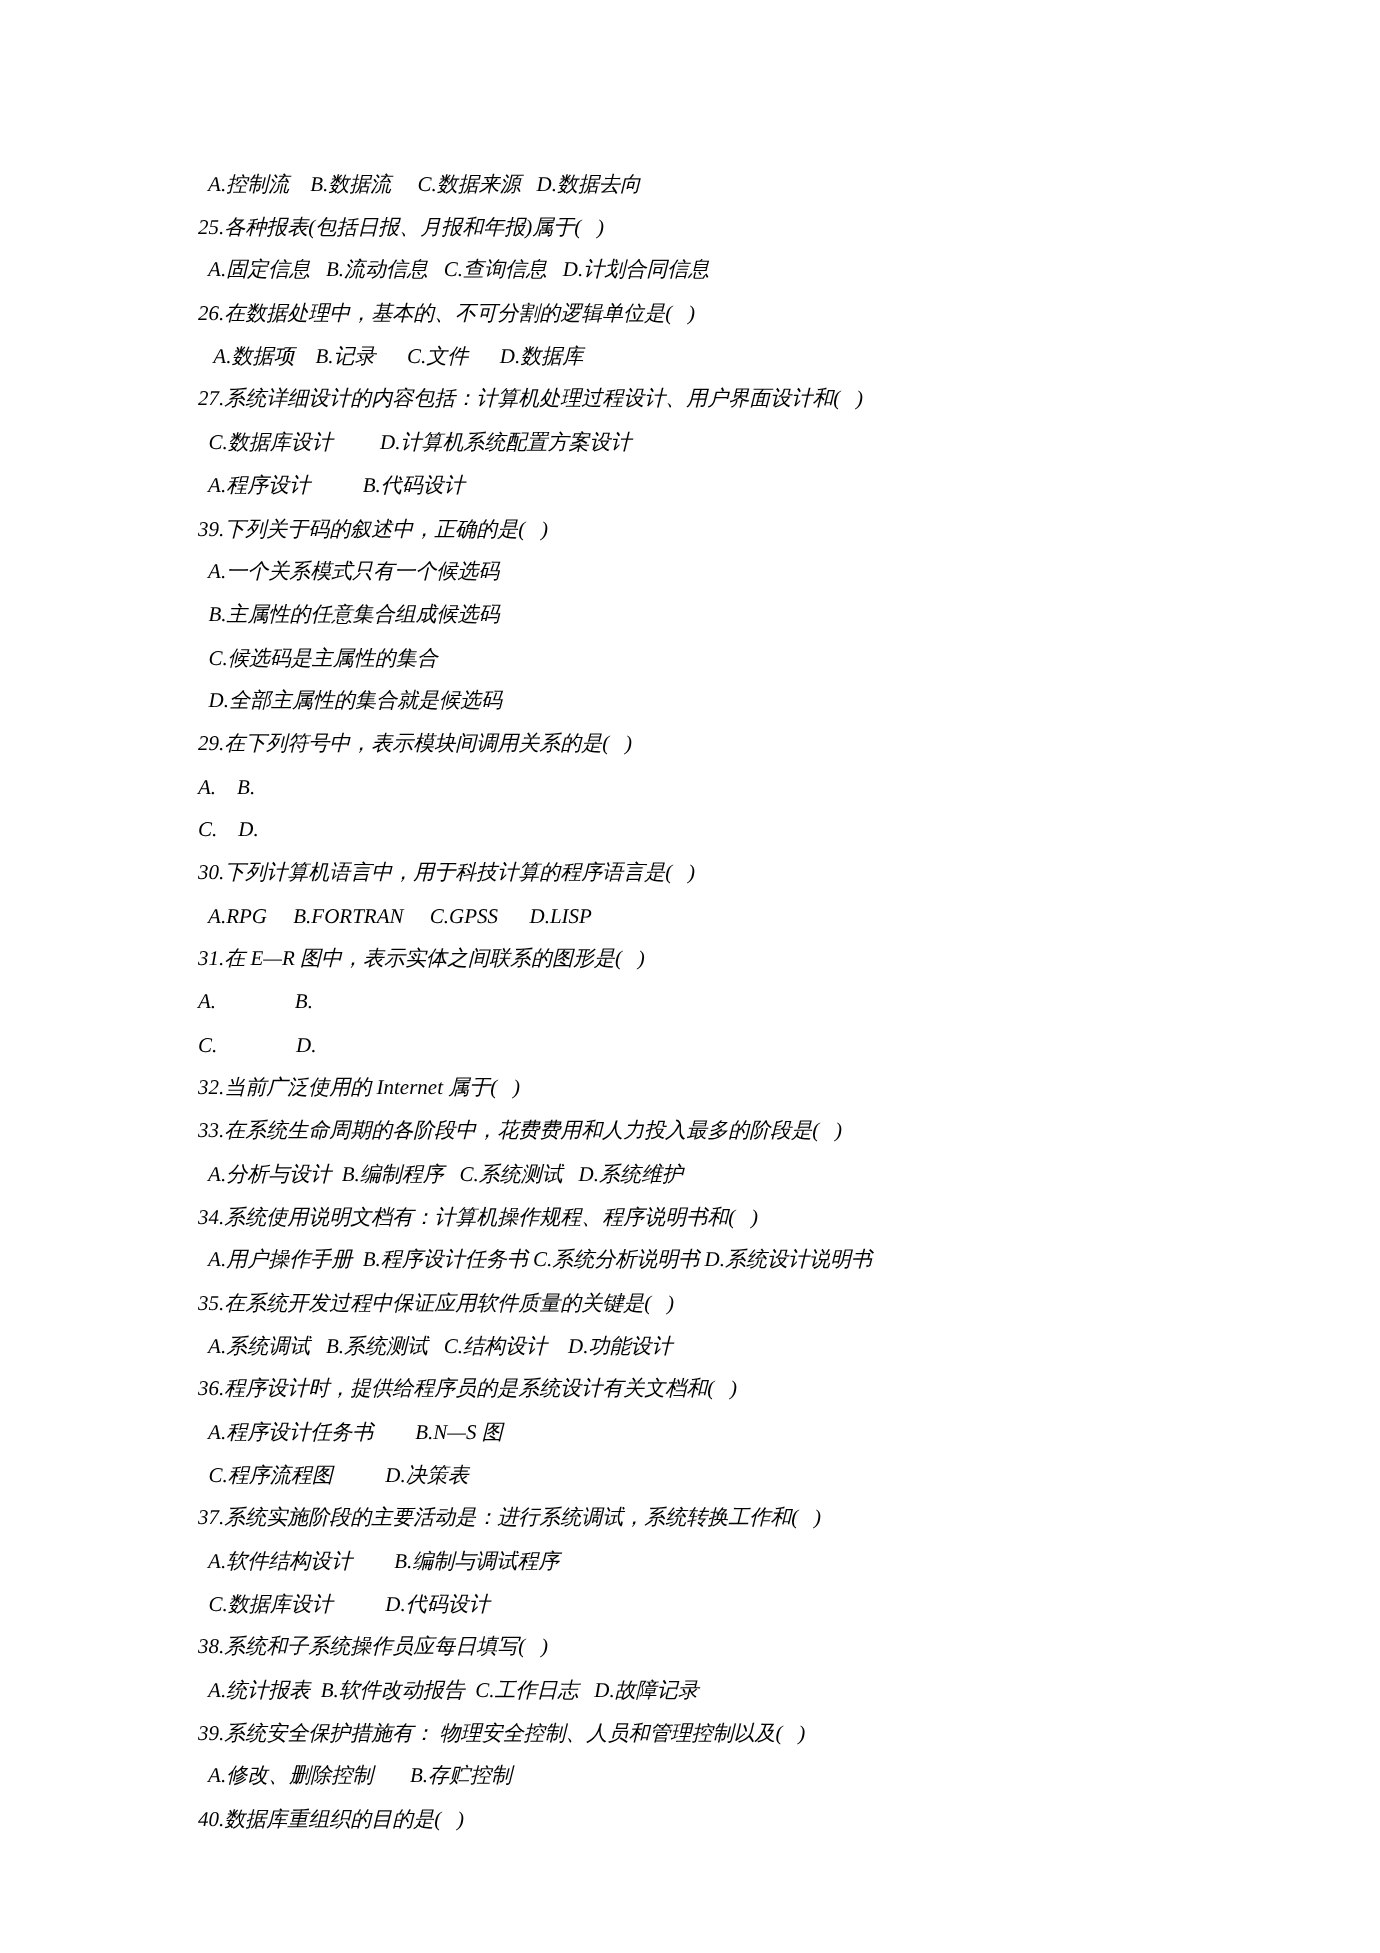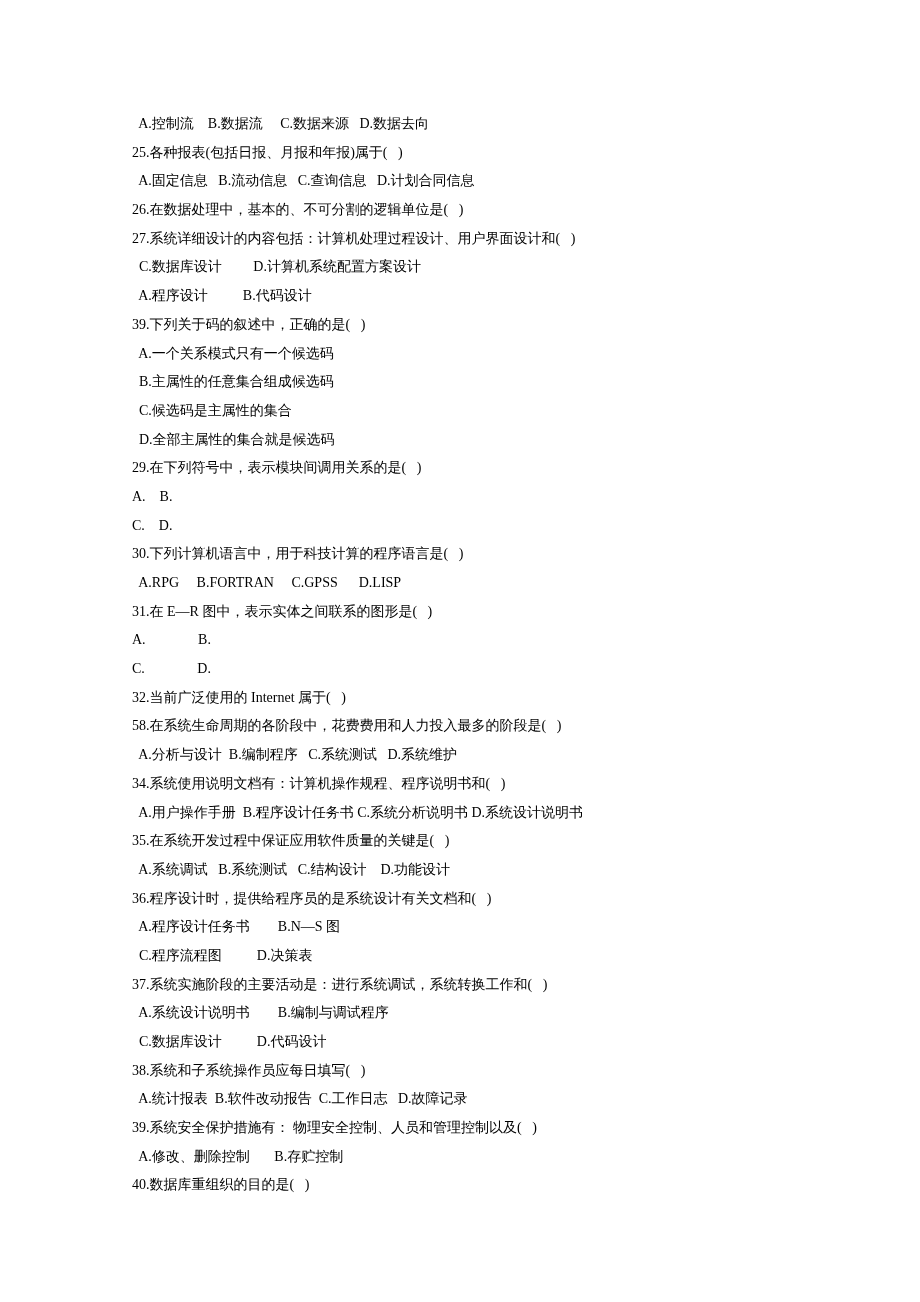--- a/index.html
+++ b/index.html
@@ -11,60 +11,62 @@
   .page {
     padding: 110px 0 0 132px;
     width: 640px;
     font-family: "SimSun", "Songti SC", serif;
     font-size: 14px;
     color: #000000;
     line-height: 2.05;
   }
   .line {
     white-space: pre;
+    font-style: italic;
   }
 </style>
 </head>
 <body>
 
 <div class="page">
   <div class="line">  A.控制流    B.数据流     C.数据来源   D.数据去向</div>
   <div class="line">25.各种报表(包括日报、月报和年报)属于(   )</div>
   <div class="line">  A.固定信息   B.流动信息   C.查询信息   D.计划合同信息</div>
   <div class="line">26.在数据处理中，基本的、不可分割的逻辑单位是(   )</div>
+  <div class="line">   A.数据项    B.记录      C.文件      D.数据库</div>
   <div class="line">27.系统详细设计的内容包括：计算机处理过程设计、用户界面设计和(   )</div>
   <div class="line">  C.数据库设计         D.计算机系统配置方案设计</div>
   <div class="line">  A.程序设计          B.代码设计</div>
   <div class="line">39.下列关于码的叙述中，正确的是(   )</div>
   <div class="line">  A.一个关系模式只有一个候选码</div>
   <div class="line">  B.主属性的任意集合组成候选码</div>
   <div class="line">  C.候选码是主属性的集合</div>
   <div class="line">  D.全部主属性的集合就是候选码</div>
   <div class="line">29.在下列符号中，表示模块间调用关系的是(   )</div>
   <div class="line">A.    B.</div>
   <div class="line"></div>
   <div class="line">C.    D.</div>
   <div class="line"></div>
   <div class="line">30.下列计算机语言中，用于科技计算的程序语言是(   )</div>
   <div class="line">  A.RPG     B.FORTRAN     C.GPSS      D.LISP</div>
   <div class="line">31.在 E—R 图中，表示实体之间联系的图形是(   )</div>
   <div class="line">A.               B.</div>
   <div class="line"></div>
   <div class="line">C.               D.</div>
   <div class="line">32.当前广泛使用的 Internet 属于(   )</div>
-  <div class="line">58.在系统生命周期的各阶段中，花费费用和人力投入最多的阶段是(   )</div>
+  <div class="line">33.在系统生命周期的各阶段中，花费费用和人力投入最多的阶段是(   )</div>
   <div class="line">  A.分析与设计  B.编制程序   C.系统测试   D.系统维护</div>
   <div class="line">34.系统使用说明文档有：计算机操作规程、程序说明书和(   )</div>
   <div class="line">  A.用户操作手册  B.程序设计任务书 C.系统分析说明书 D.系统设计说明书</div>
   <div class="line">35.在系统开发过程中保证应用软件质量的关键是(   )</div>
   <div class="line">  A.系统调试   B.系统测试   C.结构设计    D.功能设计</div>
   <div class="line">36.程序设计时，提供给程序员的是系统设计有关文档和(   )</div>
   <div class="line">  A.程序设计任务书        B.N—S 图</div>
   <div class="line">  C.程序流程图          D.决策表</div>
   <div class="line">37.系统实施阶段的主要活动是：进行系统调试，系统转换工作和(   )</div>
-  <div class="line">  A.系统设计说明书        B.编制与调试程序</div>
+  <div class="line">  A.软件结构设计        B.编制与调试程序</div>
   <div class="line">  C.数据库设计          D.代码设计</div>
   <div class="line">38.系统和子系统操作员应每日填写(   )</div>
   <div class="line">  A.统计报表  B.软件改动报告  C.工作日志   D.故障记录</div>
   <div class="line">39.系统安全保护措施有： 物理安全控制、人员和管理控制以及(   )</div>
   <div class="line">  A.修改、删除控制       B.存贮控制</div>
   <div class="line">40.数据库重组织的目的是(   )</div>
 </div>
 
 </body></html>

